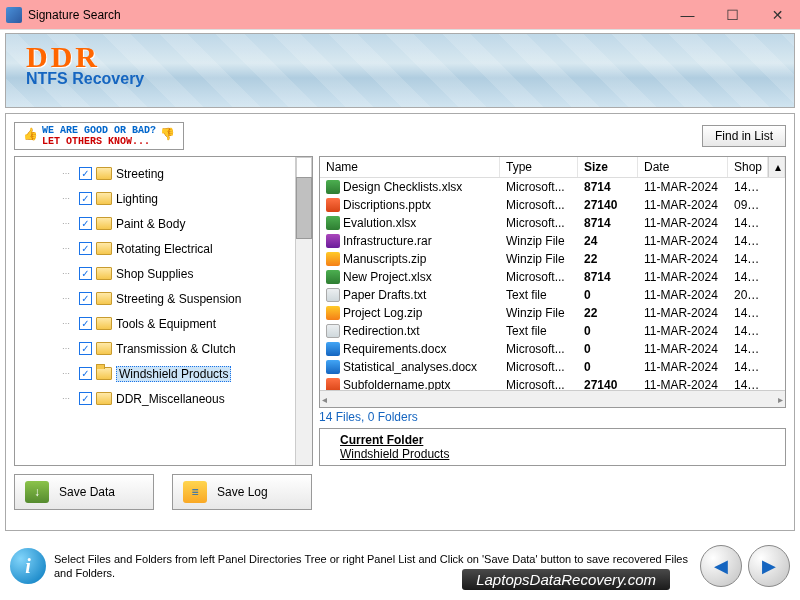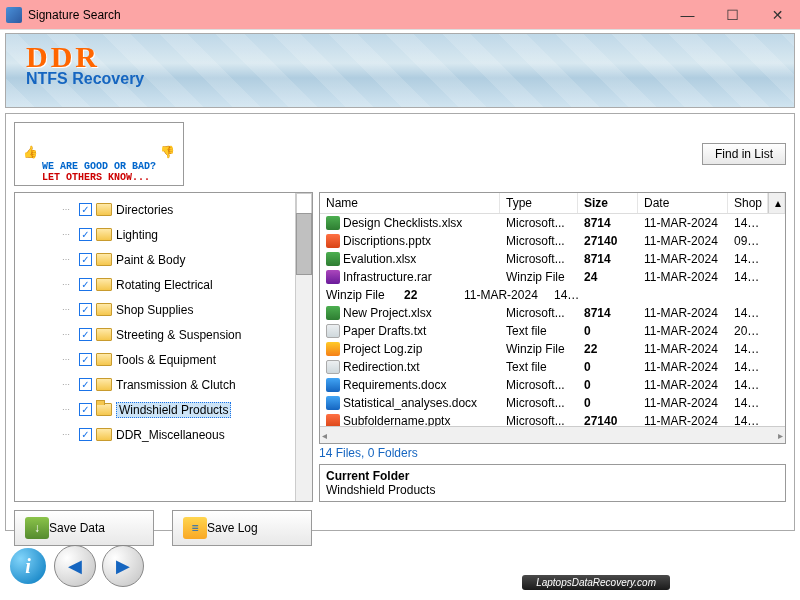--- a/index.html
+++ b/index.html
@@ -9,21 +9,21 @@
 .titlebar-title { flex: 1; font-size: 12px; }
 .titlebar-btns { display: flex; }
 .titlebar-btn { width: 45px; height: 30px; display: flex; align-items: center; justify-content: center; font-size: 14px; color: #333; }
 .banner { height: 75px; margin: 3px 5px 0; background: linear-gradient(to bottom,#bfd8e8 0%,#d8e8f0 40%,#b0cde0 60%,#d0e4f0 100%); border: 1px solid #aaa; position: relative; overflow: hidden; }
 .banner::before { content:""; position:absolute; inset:0; background: repeating-linear-gradient(45deg, rgba(255,255,255,0.15) 0 20px, transparent 20px 40px); }
 .banner-ddr { position: absolute; left: 20px; top: 6px; font-family: Georgia, serif; font-size: 30px; font-weight: bold; color: #ff6600; letter-spacing: 3px; text-shadow: 1px 1px 0 #fff; }
 .banner-sub { position: absolute; left: 20px; top: 36px; font-size: 16px; font-weight: bold; color: #1565c0; }
 .content { border: 1px solid #aaa; margin: 5px; padding: 8px; height: 418px; background: #fff; }
 .top-row { display: flex; justify-content: space-between; align-items: center; margin-bottom: 6px; }
 .feedback-box { border: 1px solid #999; padding: 2px 8px; display: flex; align-items: center; gap: 4px; font-family: "Courier New", monospace; font-size: 10px; font-weight: bold; line-height: 1.1; }
-.feedback-box .l1 { color: #0066cc; margin-top: 36px; }
+.feedback-box .l1 { color: #0066cc; }
 .feedback-box .l2 { color: #cc0000; }
 .thumb { color: #0066cc; font-size: 12px; }
 .find-btn { border: 1px solid #999; background: linear-gradient(#fff,#e8e8e8); padding: 3px 12px; font-size: 12px; }
 .panels { display: flex; gap: 6px; height: 310px; }
 .left-panel { width: 310px; border: 1px solid #999; background: #fff; display: flex; overflow: hidden; }
 .tree { flex: 1; padding: 4px 2px; overflow-y: auto; }
 .tree-item { display: flex; align-items: center; height: 25px; padding-left: 40px; gap: 4px; font-size: 12px; }
 .tree-item.selected .label { background: #cce4f7; border: 1px dotted #1a73e8; padding: 0 2px; }
 .dots { color: #999; font-size: 8px; width: 18px; text-align: center; }
 .cb { width: 13px; height: 13px; border: 1px solid #1a73e8; display: flex; align-items: center; justify-content: center; font-size: 10px; color: #1a73e8; }
@@ -38,31 +38,31 @@
 .fh > div { padding: 3px 6px; border-right: 1px solid #e5e5e5; }
 .c-name { width: 180px; } .c-type { width: 78px; } .c-size { width: 60px; font-weight: bold; } .c-date { width: 90px; } .c-time { width: 40px; }
 .c-sc { width: 17px; border-left: 1px solid #ccc; background:#f0f0f0; }
 .rows { flex: 1; overflow: hidden; }
 .row { display: flex; align-items: center; height: 18px; font-size: 12px; }
 .row > div { padding: 0 6px; overflow: hidden; white-space: nowrap; text-overflow: ellipsis; }
 .fi { width: 14px; height: 14px; margin-right: 3px; display: inline-block; vertical-align: middle; border-radius: 2px; }
 .fi-x{background:linear-gradient(#4caf50,#2e7d32);} .fi-p{background:linear-gradient(#ff7043,#d84315);} .fi-r{background:linear-gradient(#ab47bc,#6a1b9a);} .fi-z{background:linear-gradient(#ffca28,#f57f17);} .fi-t{background:linear-gradient(#eceff1,#cfd8dc);border:1px solid #aaa;} .fi-w{background:linear-gradient(#42a5f5,#1565c0);}
 .hsb { height: 17px; background: #f0f0f0; border-top: 1px solid #ccc; display:flex; justify-content:space-between; align-items:center; padding:0 2px; color:#888; font-size:10px; }
 .summary { text-align: left; color: #1565c0; font-size: 12px; padding: 2px 0; }
-.curfolder { border: 1px solid #999; margin-top: 2px; padding: 4px 6px; }
+.curfolder { border: 1px solid #999; margin-top: 2px; padding: 4px 20px; text-decoration: underline; }
 .curfolder .t { font-weight: bold; font-size: 12px; }
 .curfolder .v { font-size: 12px; }
 .bottom-btns { display: flex; gap: 18px; margin-top: 8px; }
-.big-btn { width: 140px; height: 36px; border: 1px solid #999; background: linear-gradient(#fff,#e8e8e8); display: flex; align-items: center; gap: 0; padding: 0 10px; font-size: 12px; }
+.big-btn { width: 140px; height: 36px; border: 1px solid #999; background: linear-gradient(#fff,#e8e8e8); display: flex; align-items: center; gap: 10px; padding: 0 10px; font-size: 12px; }
 .ic-save{width:24px;height:22px;background:linear-gradient(#8bc34a,#558b2f);border-radius:3px;position:relative;} .ic-save::after{content:"↓";position:absolute;inset:0;display:flex;align-items:center;justify-content:center;color:#fff;font-weight:bold;}
 .ic-log{width:24px;height:22px;background:linear-gradient(#ffd54f,#f9a825);border-radius:3px;position:relative;} .ic-log::after{content:"≡";position:absolute;inset:0;display:flex;align-items:center;justify-content:center;color:#1565c0;font-weight:bold;}
 .footer { height: 60px; display: flex; align-items: center; padding: 0 10px; gap: 8px; position: relative; }
 .info-ic { width: 36px; height: 36px; border-radius: 50%; background: radial-gradient(circle at 30% 30%,#81d4fa,#0277bd); color:#fff; display:flex; align-items:center; justify-content:center; font-size:20px; font-style:italic; font-family:Georgia,serif; font-weight:bold; }
 .info-txt { flex: 1; font-size: 11px; line-height: 1.3; }
-.site { position:absolute; right:130px; bottom:6px; background:linear-gradient(#4a4a4a,#1a1a1a); color:#fff; font-style:italic; font-size:10px; padding:2px 14px; border-radius:3px; }
+.site { position:absolute; right:130px; bottom:6px; background:linear-gradient(#4a4a4a,#1a1a1a); color:#fff; font-style:italic; font-size:15px; padding:2px 14px; border-radius:3px; }
 .nav-btns { display:flex; gap:6px; }
 .nav-btn { width:42px; height:42px; border-radius:50%; background:radial-gradient(circle at 30% 30%,#fff,#c0c0c0); border:1px solid #888; display:flex; align-items:center; justify-content:center; font-size:18px; color:#1565c0; }
 </style>
 </head>
 <body>
 
 <div class="titlebar">
   <div class="titlebar-icon"></div>
   <div class="titlebar-title">Signature Search</div>
   <div class="titlebar-btns">
@@ -90,21 +90,21 @@
     <button class="find-btn">Find in List</button>
   </div>
 
   <div class="panels">
     <div class="left-panel">
       <div class="tree" id="tree">
           <div class="tree-item">
             <span class="dots">⋯</span>
             <span class="cb">✓</span>
             <span class="folder"></span>
-            <span class="label">Directories</span>
+            <span class="label">Streeting</span>
           </div>
           <div class="tree-item">
             <span class="dots">⋯</span>
             <span class="cb">✓</span>
             <span class="folder"></span>
             <span class="label">Lighting</span>
           </div>
           <div class="tree-item">
             <span class="dots">⋯</span>
             <span class="cb">✓</span>
@@ -190,20 +190,21 @@
               <div class="c-time">14:12</div>
             </div>
             <div class="row">
               <div class="c-name"><span class="fi fi-r"></span>Infrastructure.rar</div>
               <div class="c-type">Winzip File</div>
               <div class="c-size">24</div>
               <div class="c-date">11-MAR-2024</div>
               <div class="c-time">14:09</div>
             </div>
             <div class="row">
+              <div class="c-name"><span class="fi fi-z"></span>Manuscripts.zip</div>
               <div class="c-type">Winzip File</div>
               <div class="c-size">22</div>
               <div class="c-date">11-MAR-2024</div>
               <div class="c-time">14:17</div>
             </div>
             <div class="row">
               <div class="c-name"><span class="fi fi-x"></span>New Project.xlsx</div>
               <div class="c-type">Microsoft...</div>
               <div class="c-size">8714</div>
               <div class="c-date">11-MAR-2024</div>
@@ -272,18 +273,19 @@
     </button>
     <button class="big-btn">
       <span class="ic-log"></span>
       <span>Save Log</span>
     </button>
   </div>
 </div>
 
 <div class="footer">
   <div class="info-ic">i</div>
+  <div class="info-txt">Select Files and Folders from left Panel Directories Tree or right Panel List and Click on 'Save Data' button to save recovered Files and Folders.</div>
   <div class="site">LaptopsDataRecovery.com</div>
   <div class="nav-btns">
     <div class="nav-btn">◀</div>
     <div class="nav-btn">▶</div>
   </div>
 </div>
 
 </body></html>

